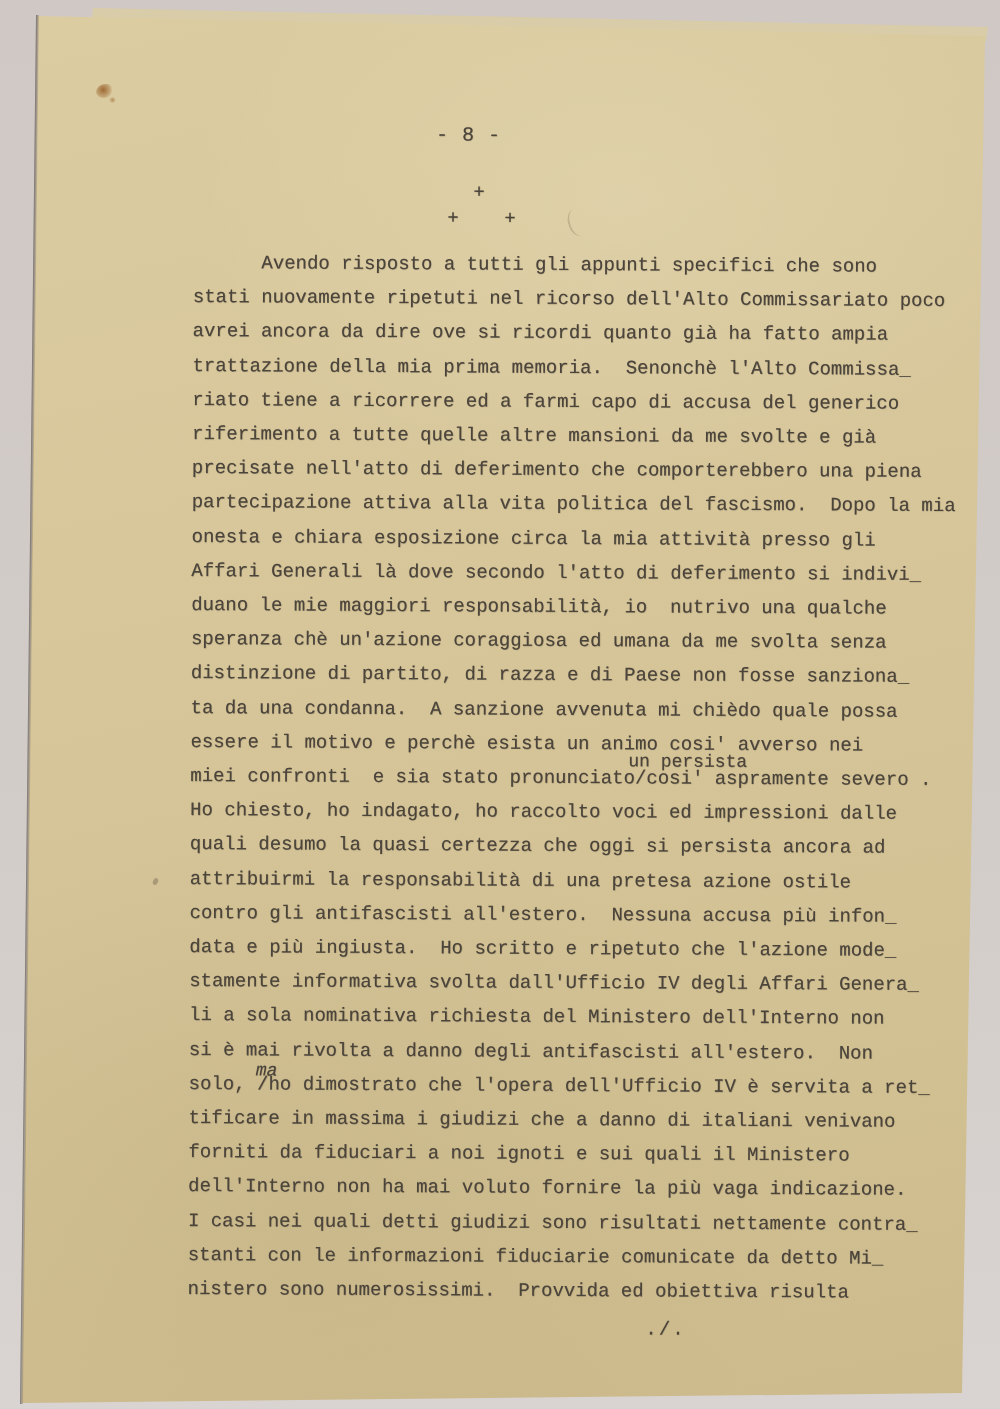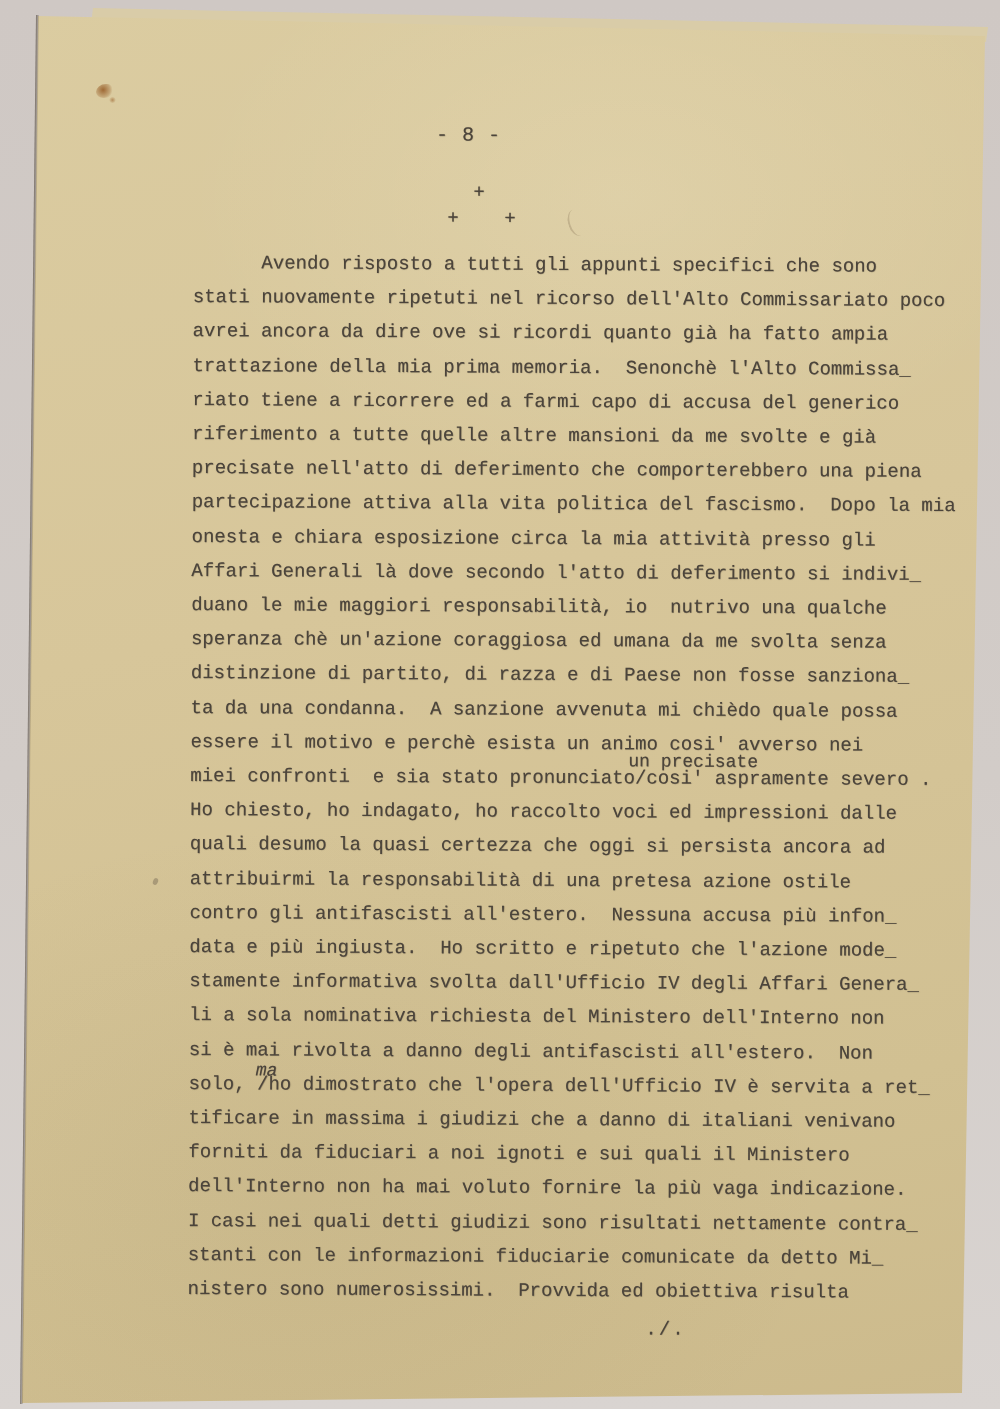--- a/index.html
+++ b/index.html
@@ -129,20 +129,20 @@
         <div class="line">si è mai rivolta a danno degli antifascisti all'estero.  Non</div>
         <div class="line">solo, /ho dimostrato che l'opera dell'Ufficio IV è servita a ret_</div>
         <div class="line">tificare in massima i giudizi che a danno di italiani venivano</div>
         <div class="line">forniti da fiduciari a noi ignoti e sui quali il Ministero</div>
         <div class="line">dell'Interno non ha mai voluto fornire la più vaga indicazione.</div>
         <div class="line">I casi nei quali detti giudizi sono risultati nettamente contra_</div>
         <div class="line">stanti con le informazioni fiduciarie comunicate da detto Mi_</div>
         <div class="line">nistero sono numerosissimi.  Provvida ed obiettiva risulta</div>
       </div>
 
-    <div class="insertion insertion-1">un precisate</div>
+    <div class="insertion insertion-1">un persista</div>
     <div class="insertion insertion-2">ma</div>
 
     <div class="continuation">./.</div>
   </div>
 </div>
 
 <div class="edge-line"></div>
 
 </body></html>

